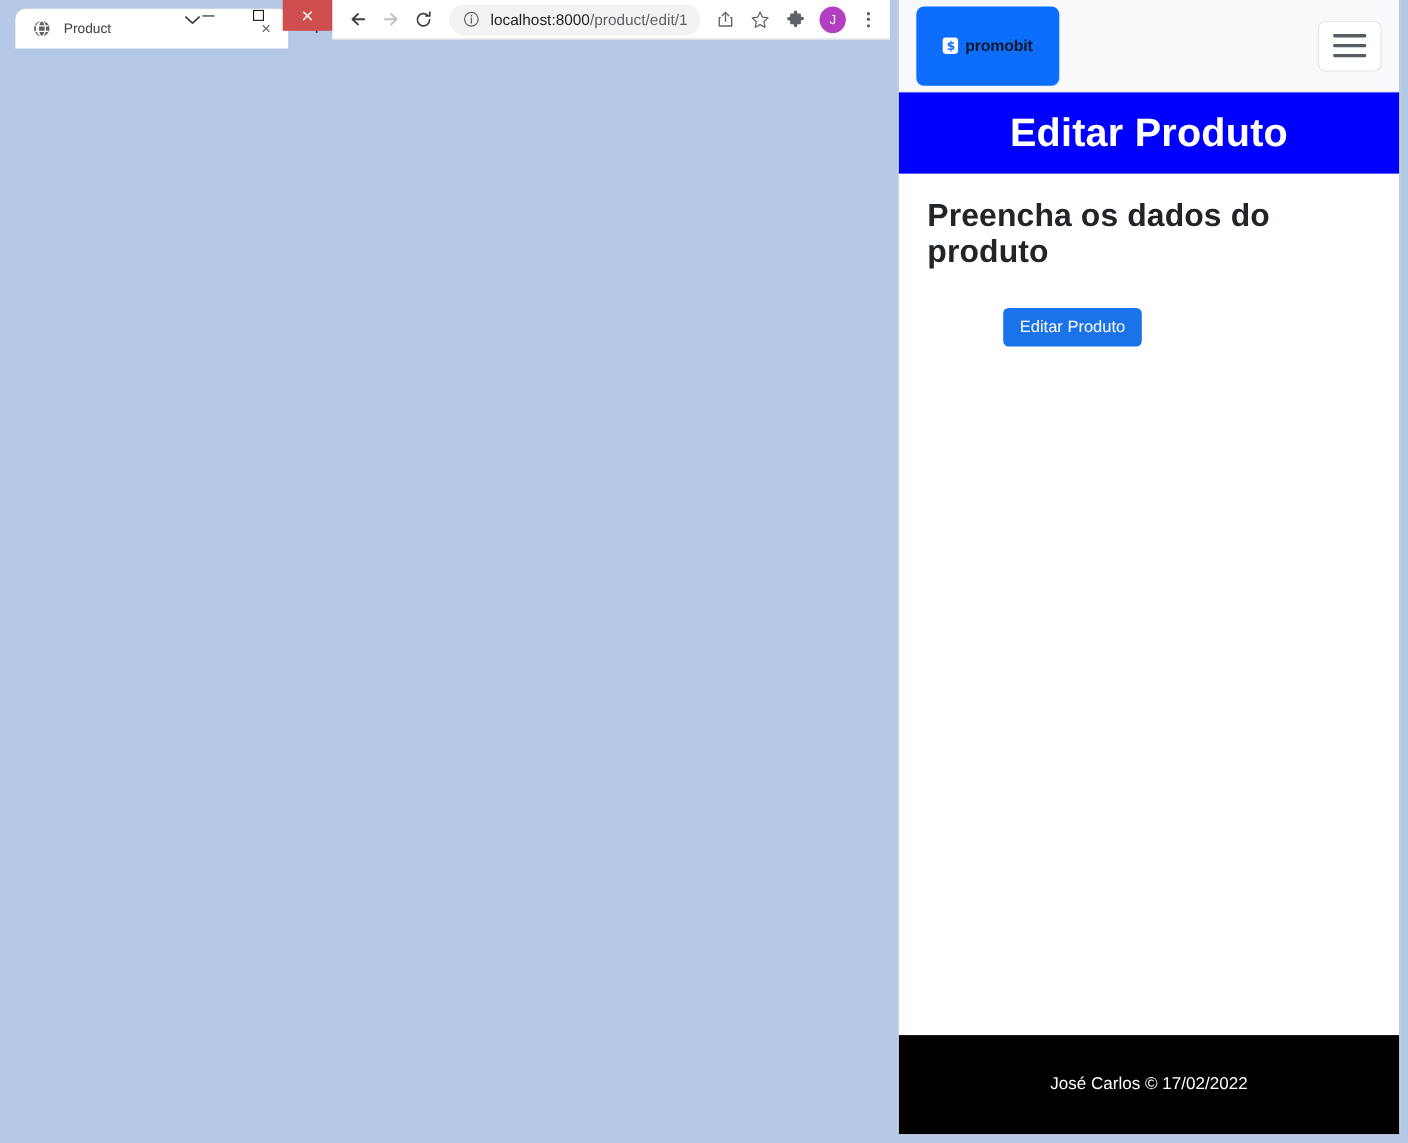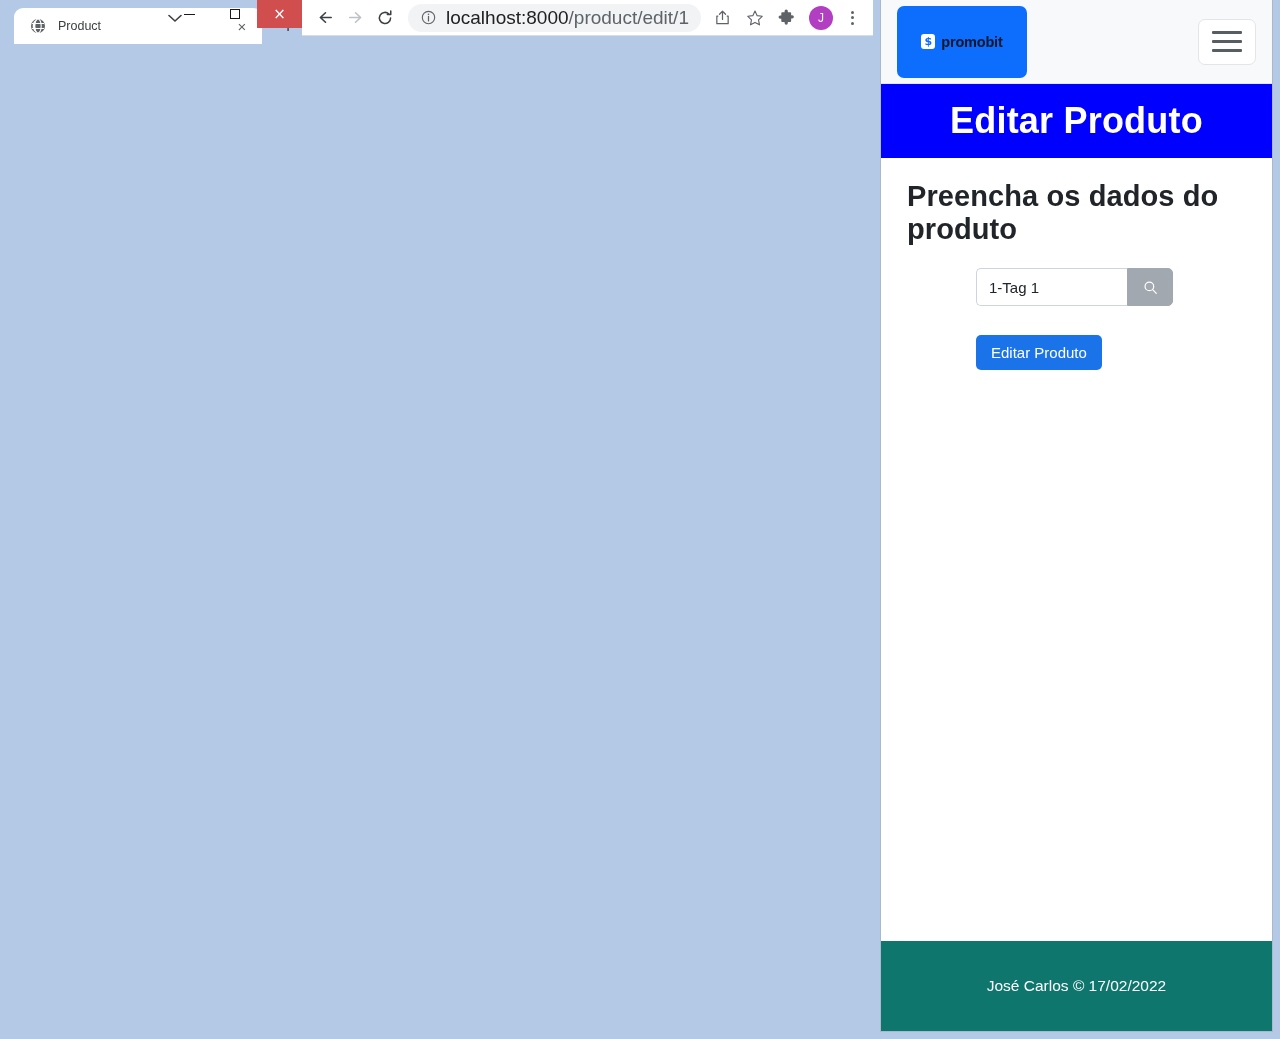--- a/index.html
+++ b/index.html
@@ -137,21 +137,21 @@
     padding: 0 12px;
   }
   .omnibox-icon {
     width: 16px; height: 16px;
     flex: 0 0 16px;
     margin-right: 10px;
     display: flex; align-items: center; justify-content: center;
     color: #5f6368;
   }
   .omnibox-url {
-    font-size: 19px;
+    font-size: 14px;
     color: #202124;
     white-space: nowrap;
     overflow: hidden;
   }
   .omnibox-url .dim { color: #5f6368; }
 
   .tool-icon {
     width: 28px; height: 28px;
     flex: 0 0 28px;
     display: flex; align-items: center; justify-content: center;
@@ -327,21 +327,21 @@
     border-radius: 5px;
     padding: 9px 15px;
     font-size: 15px;
     font-family: "Liberation Sans", sans-serif;
     margin-top: 12px;
     display: inline-block;
   }
 
   
   .site-footer {
-    background: #0f766e;
+    background: #000000;
     color: #ffffff;
     text-align: center;
     padding: 36px 0;
     font-size: 15.5px;
     flex: 0 0 auto;
   }
 </style>
 </head>
 <body>
 
@@ -455,29 +455,20 @@
 
     <div class="page-banner">Editar Produto</div>
 
     <div class="content">
       <div class="section-title">Preencha os dados do produto</div>
 
       <div class="form-wrap">
 
 
         <div class="field-group">
-          <div class="input-group">
-            <input class="form-control" type="text" value="1-Tag 1" style="">
-            <div class="search-addon">
-              <svg width="15" height="15" viewBox="0 0 16 16">
-                <circle cx="6.8" cy="6.8" r="4.6" fill="none" stroke="#ffffff" stroke-width="1.3"></circle>
-                <path d="M10.3 10.3 L14.2 14.2" stroke="#ffffff" stroke-width="1.3" stroke-linecap="round"></path>
-              </svg>
-            </div>
-          </div>
         </div>
 
         <button class="btn-primary">Editar Produto</button>
       </div>
     </div>
 
     <div class="site-footer">José Carlos © 17/02/2022</div>
   </div>
 </div>
 

